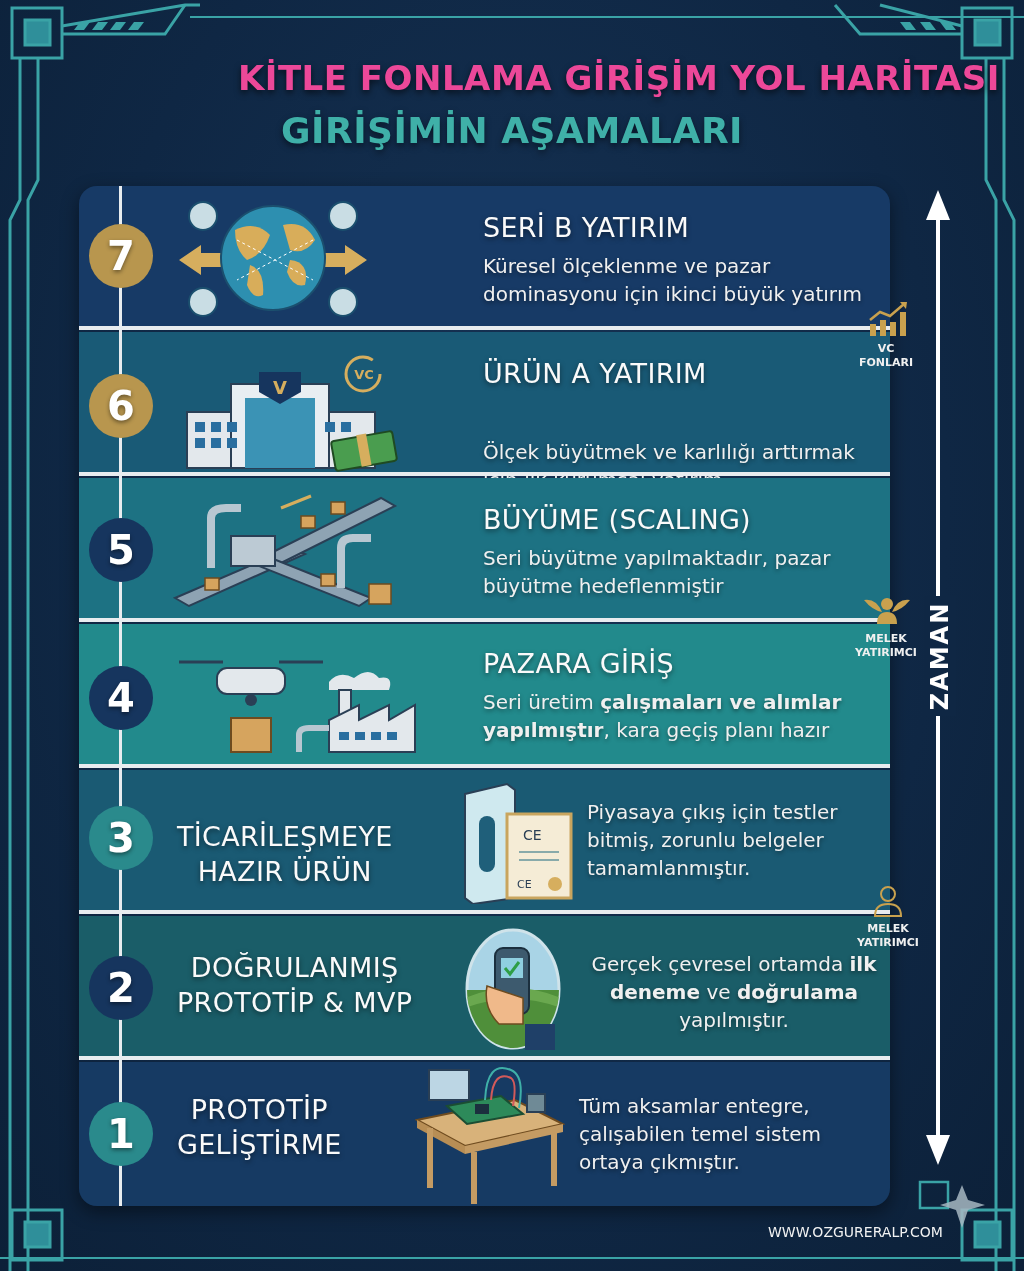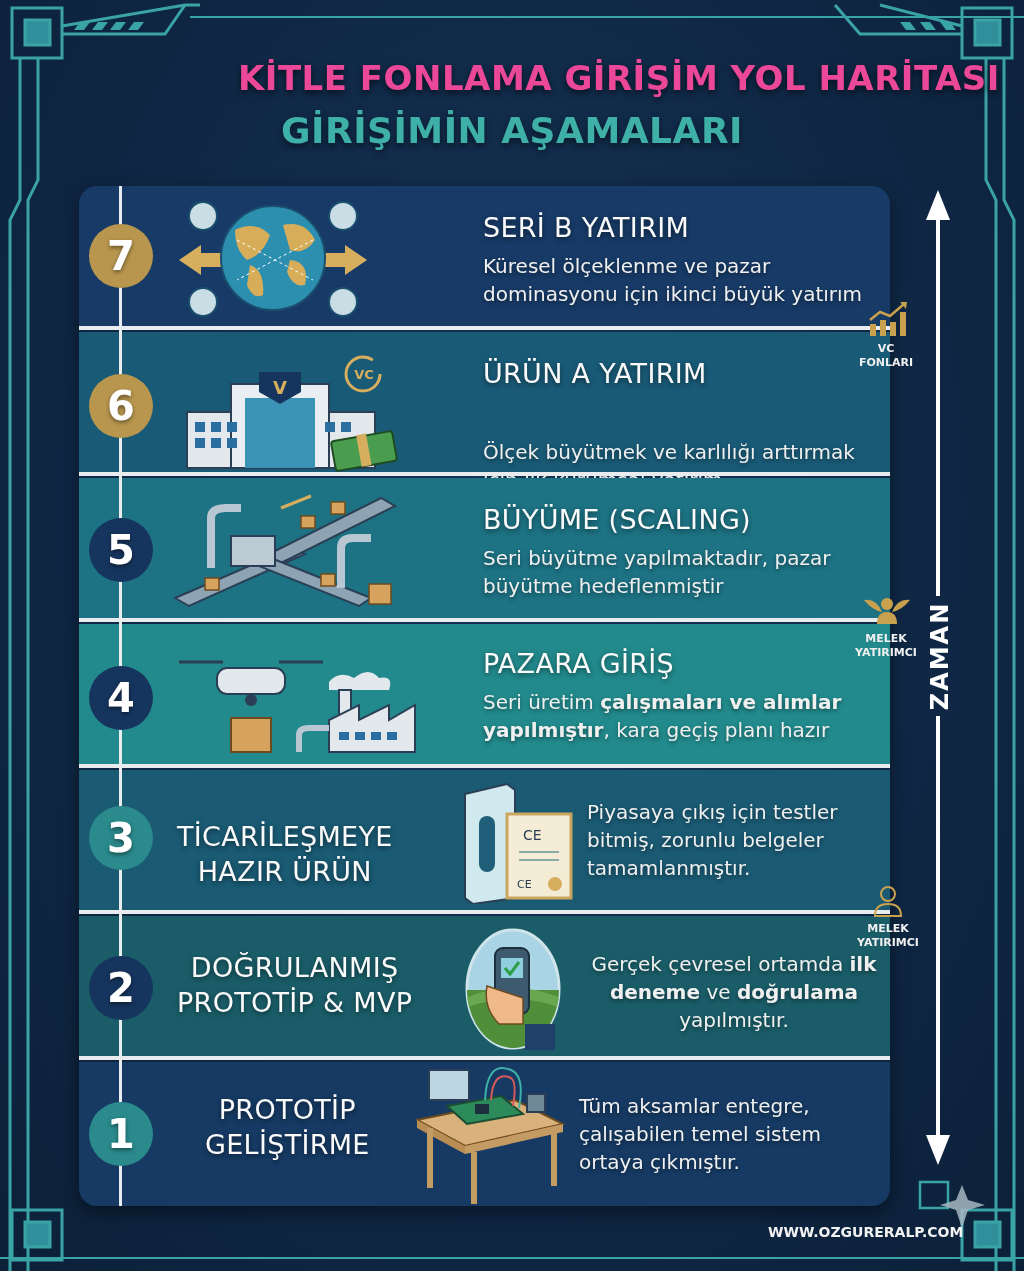--- a/index.html
+++ b/index.html
@@ -56,21 +56,21 @@
     text-align: center; line-height: 1.25; width: 80px; z-index: 5;
   }
   .side-icon { position: absolute; z-index: 5; }
   .zaman-arrow { position: absolute; left: 926px; top: 190px; width: 24px; height: 975px; }
   .zaman-label {
     position: absolute; left: 880px; top: 640px; width: 120px; text-align: center;
     transform: rotate(-90deg); font-size: 24px; font-weight: 800; color: #fff; letter-spacing: 2px;
     background: #0f2744; padding: 2px 0;
   }
   .website {
-    position: absolute; left: 768px; top: 1224px; font-size: 14px; font-weight: 700; color: #f2f2f2;
+    position: absolute; left: 768px; top: 1224px; font-size: 14px; font-weight: 400; color: #f2f2f2;
   }
 </style>
 </head>
 <body>
 
 <svg class="frame-svg" viewBox="0 0 1024 1271">
   <g fill="none" stroke="#3aa3a6" stroke-width="3">
 
     <rect x="12" y="8" width="50" height="50"></rect>
     <rect x="25" y="20" width="25" height="25" fill="#2f8f9a"></rect>
@@ -265,21 +265,21 @@
       <rect x="60" y="96" width="30" height="26" fill="#1f4068"></rect>
     </svg>
     <div class="s-desc" style="left:502px;top:34px;width:306px;text-align:center;">
       <span>Gerçek çevresel ortamda </span><b>ilk deneme</b><span> ve </span><b>doğrulama</b><span> yapılmıştır.</span>
     </div>
     <div class="divider"></div>
   </div>
 
   <div class="stage" style="top:876px;height:144px;background:#163a63;">
     <div class="num teal" style="top:40px;">1</div>
-    <div class="s-title" style="left:98px;top:30px;margin-left:28px;">
+    <div class="s-title" style="left:98px;top:30px;">
       <div>PROTOTİP</div>
       <div>GELİŞTİRME</div>
     </div>
     <svg class="illus" style="left:336px;top:0;" width="150" height="144" viewBox="0 0 150 144">
       <polygon points="2,58 100,38 148,62 50,84" fill="#d8b27a" stroke="#6e4b1f" stroke-width="2"></polygon>
       <polygon points="2,58 50,84 50,92 2,66" fill="#b88e55"></polygon>
       <polygon points="50,84 148,62 148,70 50,92" fill="#c49b63"></polygon>
       <rect x="12" y="66" width="6" height="60" fill="#c49b63"></rect>
       <rect x="56" y="90" width="6" height="52" fill="#c49b63"></rect>
       <rect x="136" y="70" width="6" height="54" fill="#c49b63"></rect>

